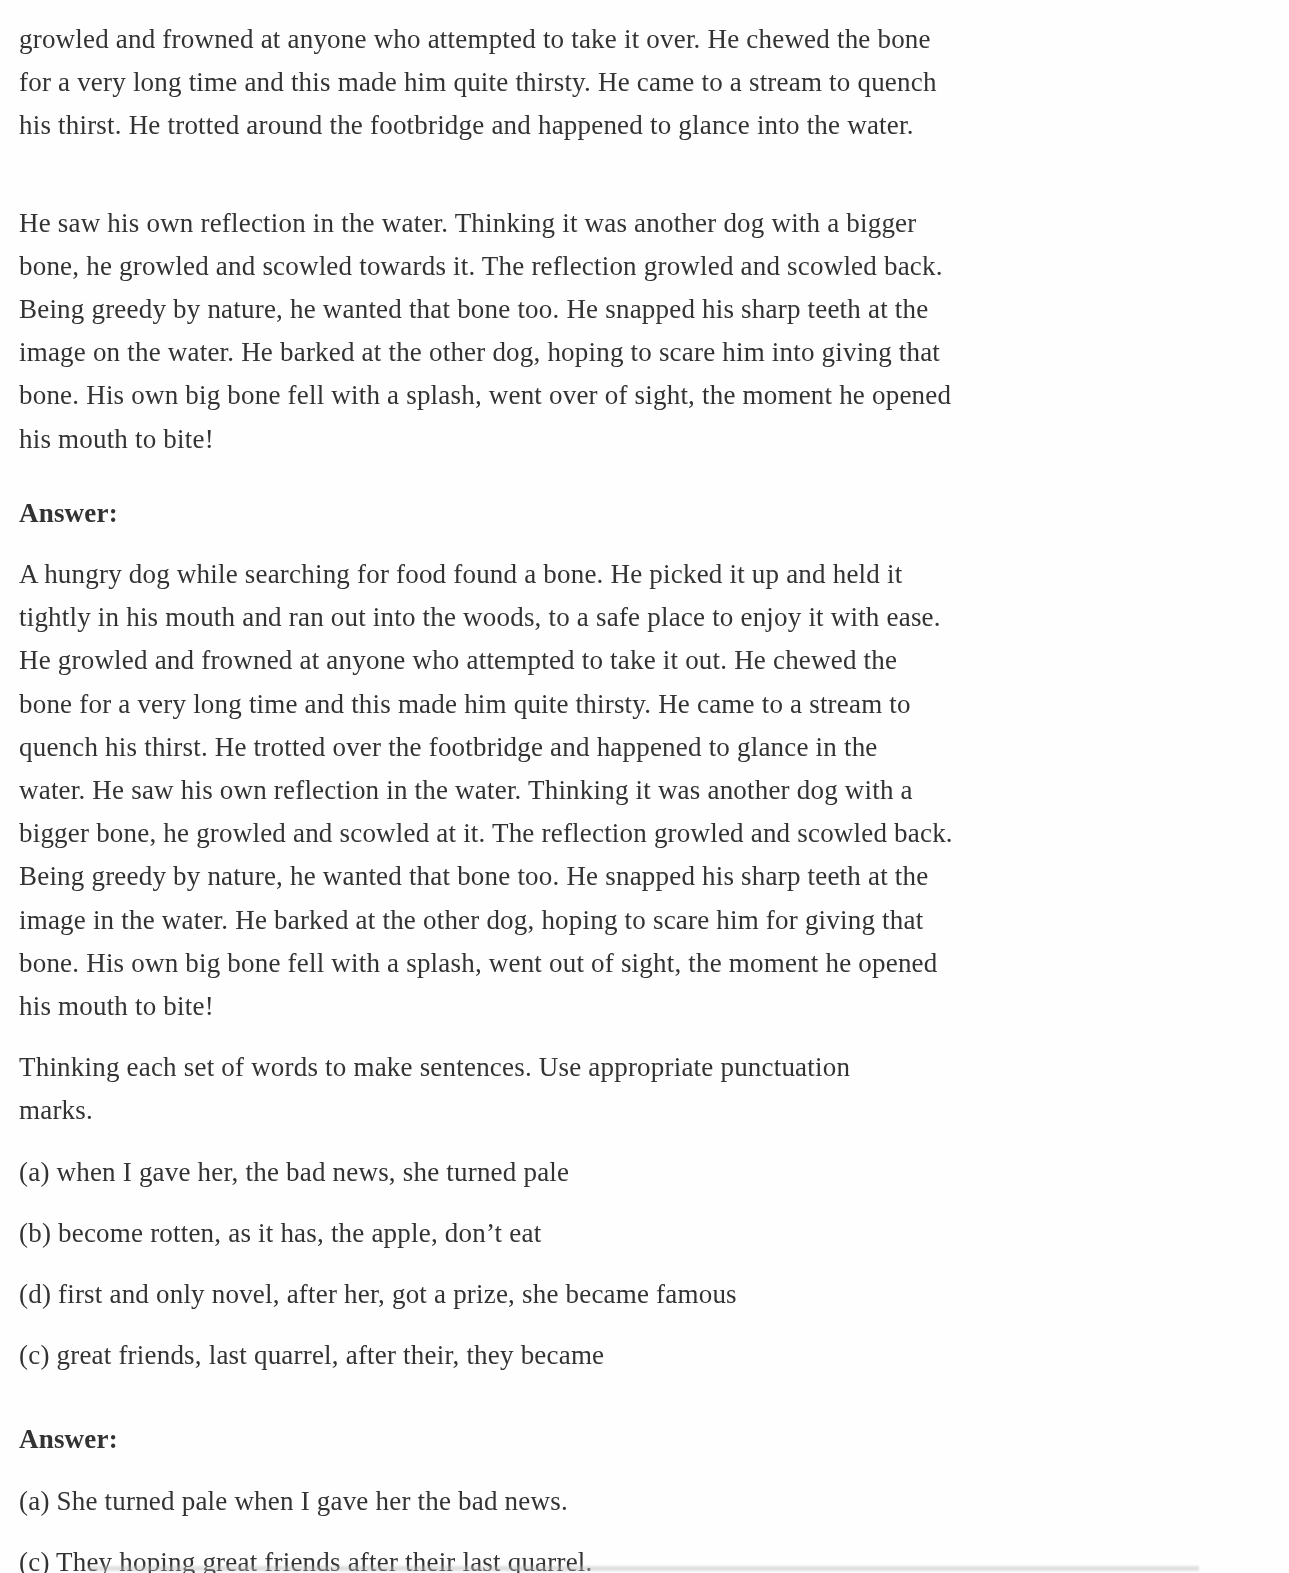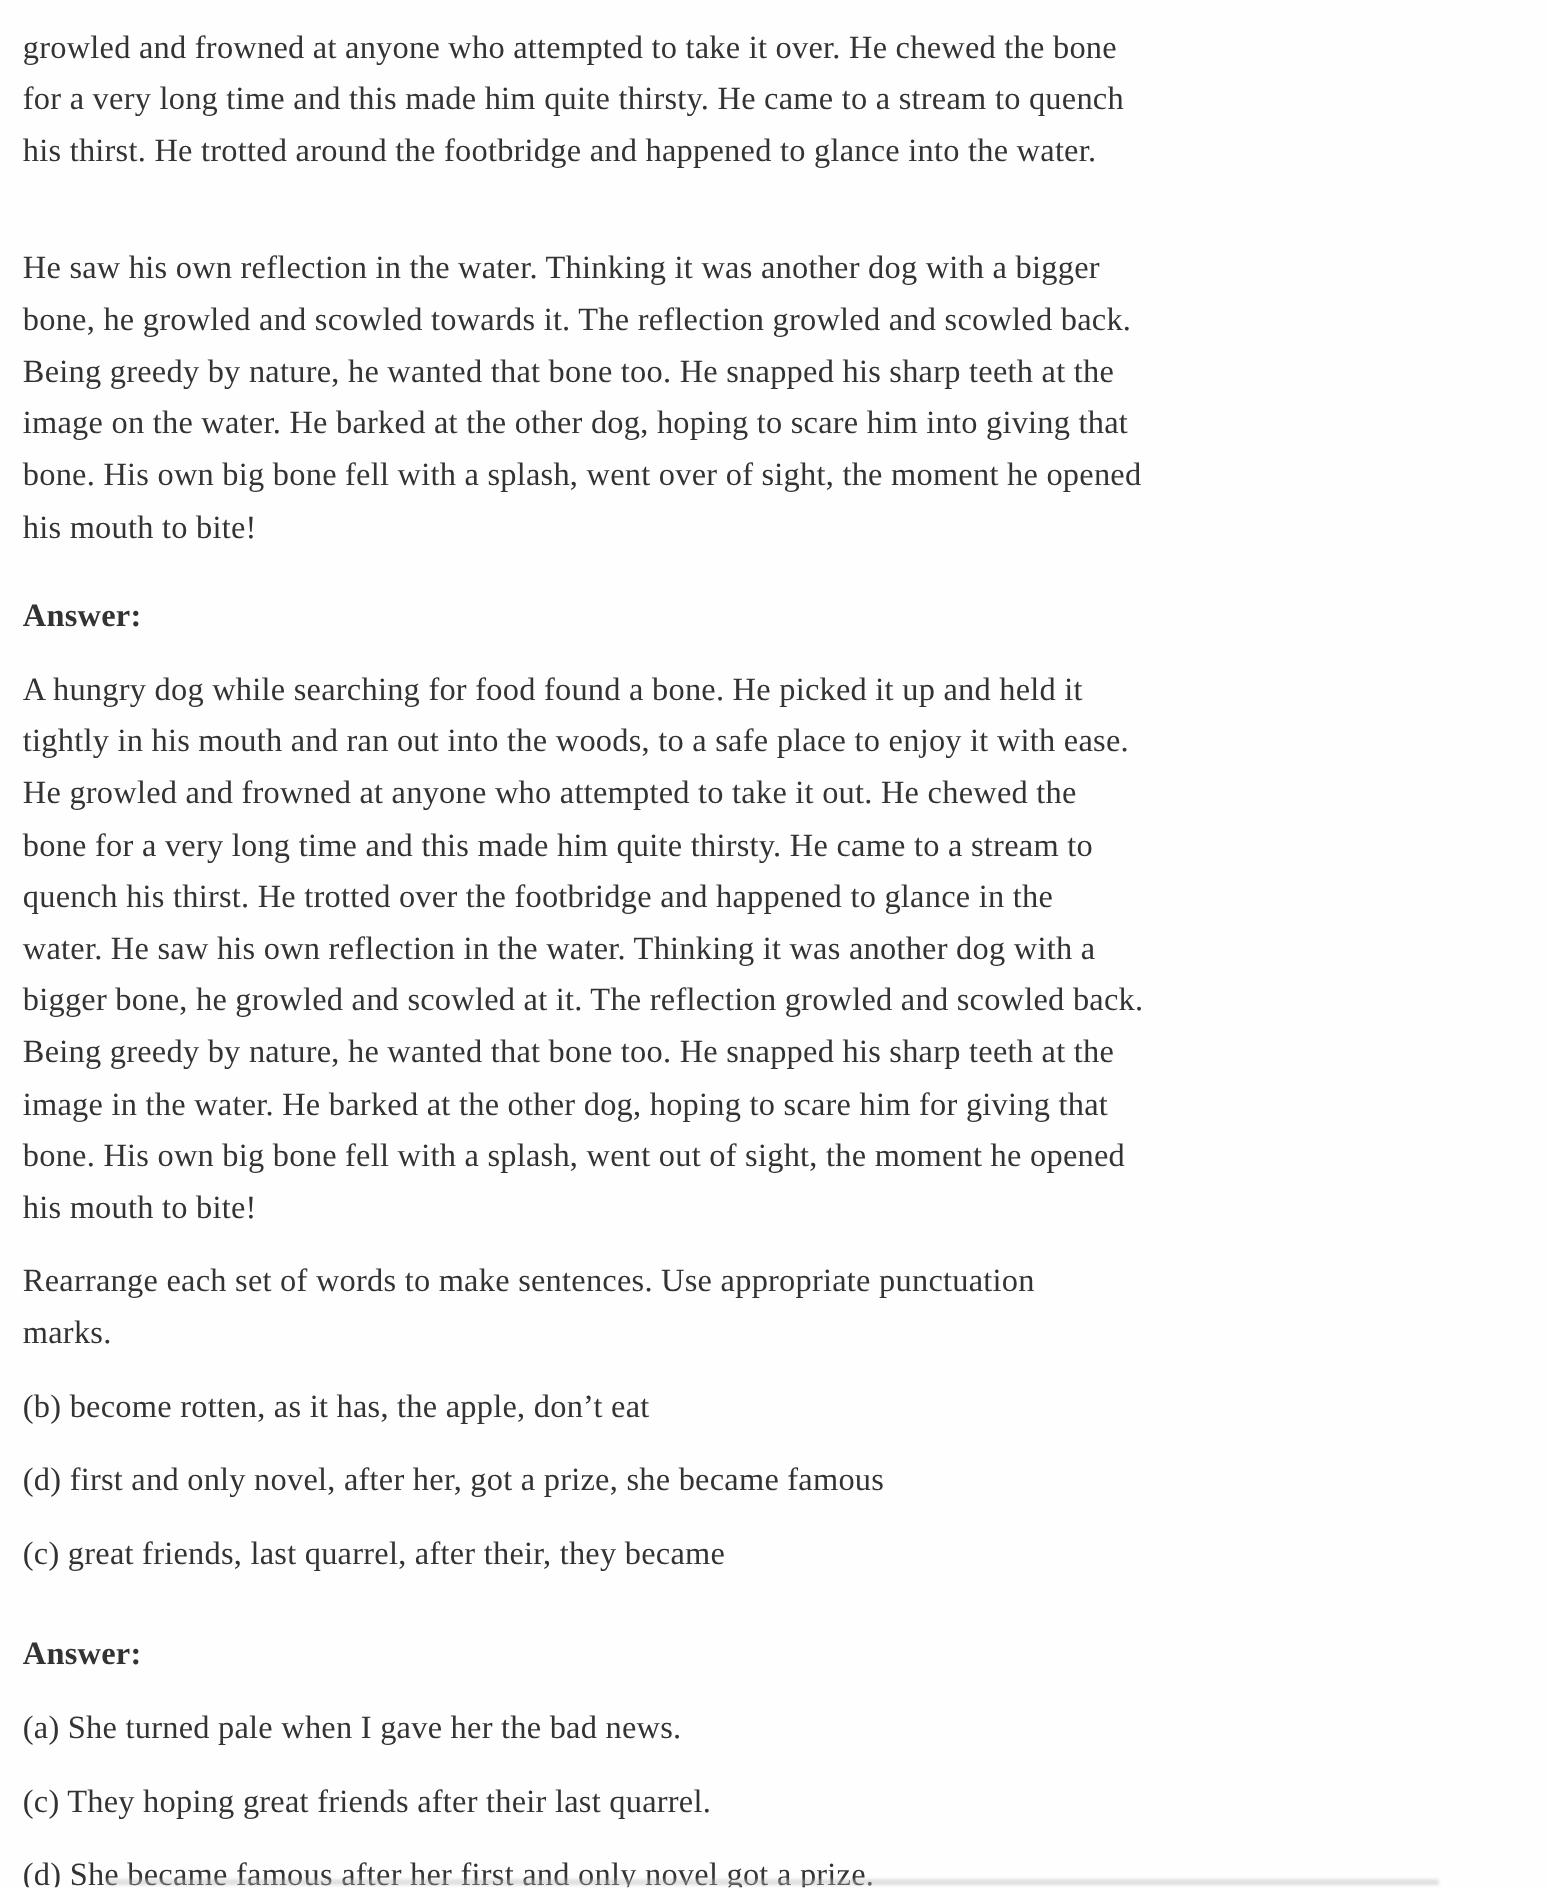--- a/index.html
+++ b/index.html
@@ -75,24 +75,25 @@
 bone for a very long time and this made him quite thirsty. He came to a stream to
 quench his thirst. He trotted over the footbridge and happened to glance in the
 water. He saw his own reflection in the water. Thinking it was another dog with a
 bigger bone, he growled and scowled at it. The reflection growled and scowled back.
 Being greedy by nature, he wanted that bone too. He snapped his sharp teeth at the
 image in the water. He barked at the other dog, hoping to scare him for giving that
 bone. His own big bone fell with a splash, went out of sight, the moment he opened
 his mouth to bite!</p>
 
 
-  <p class="para">Rearrange each set of words to make sentences. Use appropriate punctuation
+  <p class="para">Thinking each set of words to make sentences. Use appropriate punctuation
 marks.</p>
 
   <div>
+    <p class="para">(a) when I gave her, the bad news, she turned pale</p>
     <p class="para">(b) become rotten, as it has, the apple, don’t eat</p>
     <p class="para">(d) first and only novel, after her, got a prize, she became famous</p>
     <p class="para">(c) great friends, last quarrel, after their, they became</p>
   </div>
 
   <h2 class="heading mt-answer2">Answer:</h2>
 
   <div>
     <p class="para">(a) She turned pale when I gave her the bad news.</p>
     <p class="para">(c) They hoping great friends after their last quarrel.</p>

